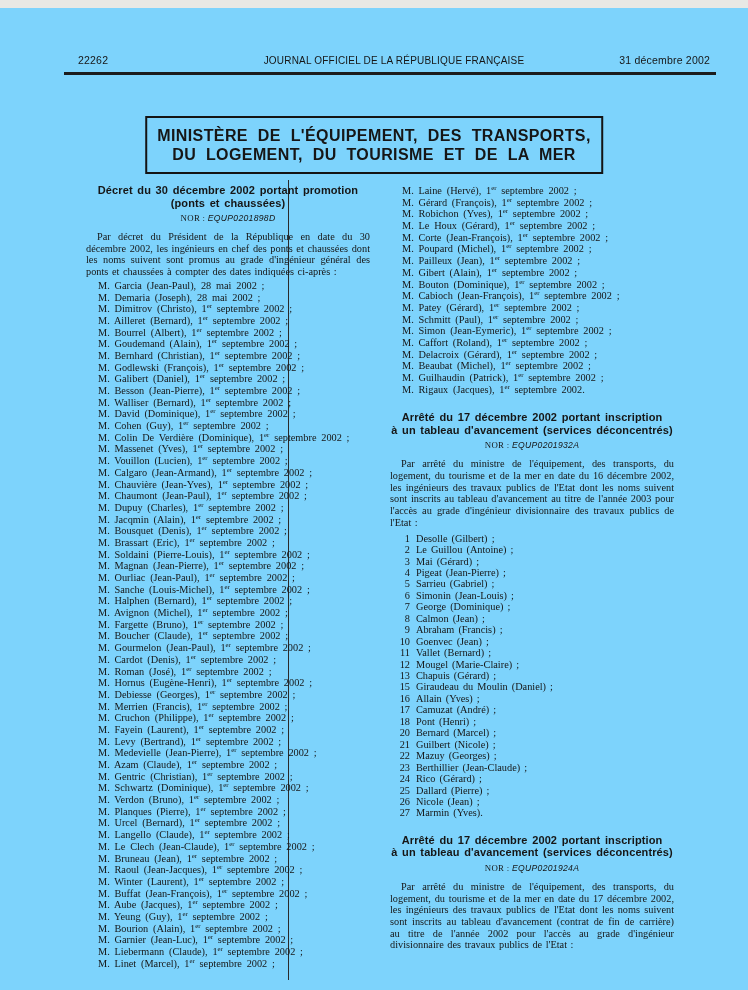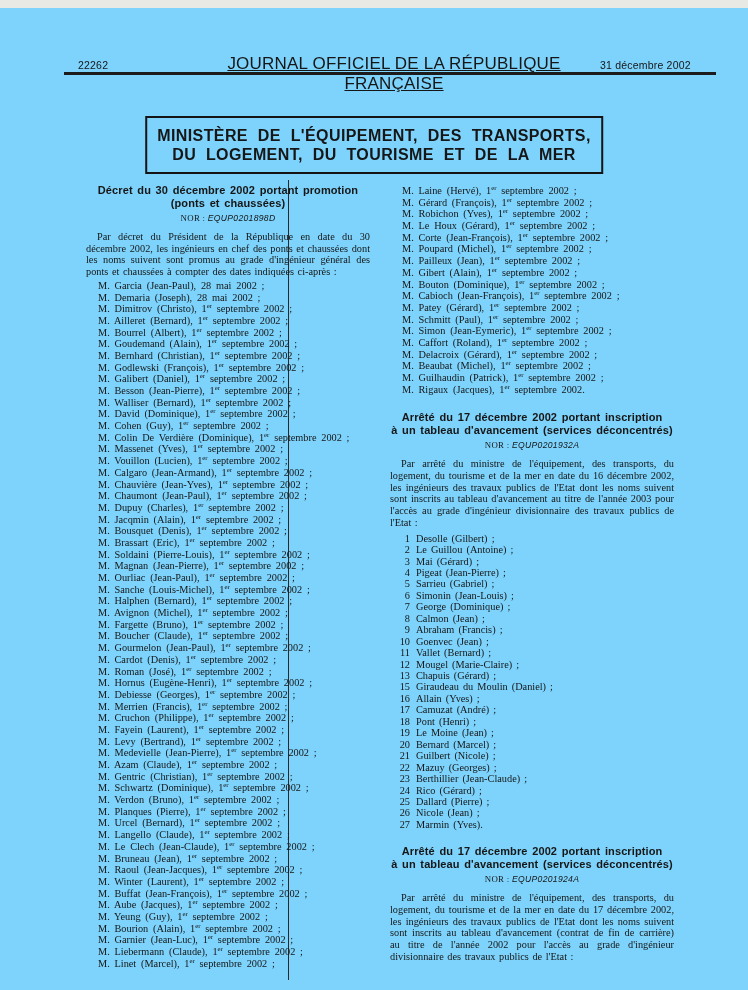--- a/index.html
+++ b/index.html
@@ -13,22 +13,22 @@
     margin:8px auto;
   }
   
   .header{
     position:absolute;top:46px;left:78px;right:38px;
     display:flex;justify-content:space-between;align-items:baseline;
     font-family:"Liberation Sans", sans-serif;
     font-size:10.5px;letter-spacing:.2px;
   }
   .header .pagenum{width:110px;text-align:left;}
-  .header .jtitle{flex:1;text-align:center;font-size:17px;text-decoration:underline;}
-  .header .hdate{width:110px;}
+  .header .jtitle{flex:1;text-align:center;font-size:10px;}
+  .header .hdate{width:110px;text-align:right;}
   .rule{position:absolute;top:64px;left:64px;width:652px;height:2.5px;background:#1c1c1c;}
   
   .mbox{
     position:absolute;top:108px;left:50%;transform:translateX(-50%);
     border:2.5px solid #141414;
     padding:8px 10px;
     text-align:center;
     font-family:"Liberation Sans", sans-serif;
     font-weight:bold;font-size:16px;line-height:19px;
     letter-spacing:.4px;word-spacing:5px;
@@ -212,21 +212,20 @@
             <div class="numline"><span class="num">8</span><span class="ntext">Calmon (Jean) ;</span></div>
             <div class="numline"><span class="num">9</span><span class="ntext">Abraham (Francis) ;</span></div>
             <div class="numline"><span class="num">10</span><span class="ntext">Goenvec (Jean) ;</span></div>
             <div class="numline"><span class="num">11</span><span class="ntext">Vallet (Bernard) ;</span></div>
             <div class="numline"><span class="num">12</span><span class="ntext">Mougel (Marie-Claire) ;</span></div>
             <div class="numline"><span class="num">13</span><span class="ntext">Chapuis (Gérard) ;</span></div>
             <div class="numline"><span class="num">15</span><span class="ntext">Giraudeau du Moulin (Daniel) ;</span></div>
             <div class="numline"><span class="num">16</span><span class="ntext">Allain (Yves) ;</span></div>
             <div class="numline"><span class="num">17</span><span class="ntext">Camuzat (André) ;</span></div>
             <div class="numline"><span class="num">18</span><span class="ntext">Pont (Henri) ;</span></div>
-            <div class="numline"><span class="num">19</span><span class="ntext">Le Moine (Jean) ;</span></div>
             <div class="numline"><span class="num">20</span><span class="ntext">Bernard (Marcel) ;</span></div>
             <div class="numline"><span class="num">21</span><span class="ntext">Guilbert (Nicole) ;</span></div>
             <div class="numline"><span class="num">22</span><span class="ntext">Mazuy (Georges) ;</span></div>
             <div class="numline"><span class="num">23</span><span class="ntext">Berthillier (Jean-Claude) ;</span></div>
             <div class="numline"><span class="num">24</span><span class="ntext">Rico (Gérard) ;</span></div>
             <div class="numline"><span class="num">25</span><span class="ntext">Dallard (Pierre) ;</span></div>
             <div class="numline"><span class="num">26</span><span class="ntext">Nicole (Jean) ;</span></div>
             <div class="numline"><span class="num">27</span><span class="ntext">Marmin (Yves).</span></div>
           </div>
 

